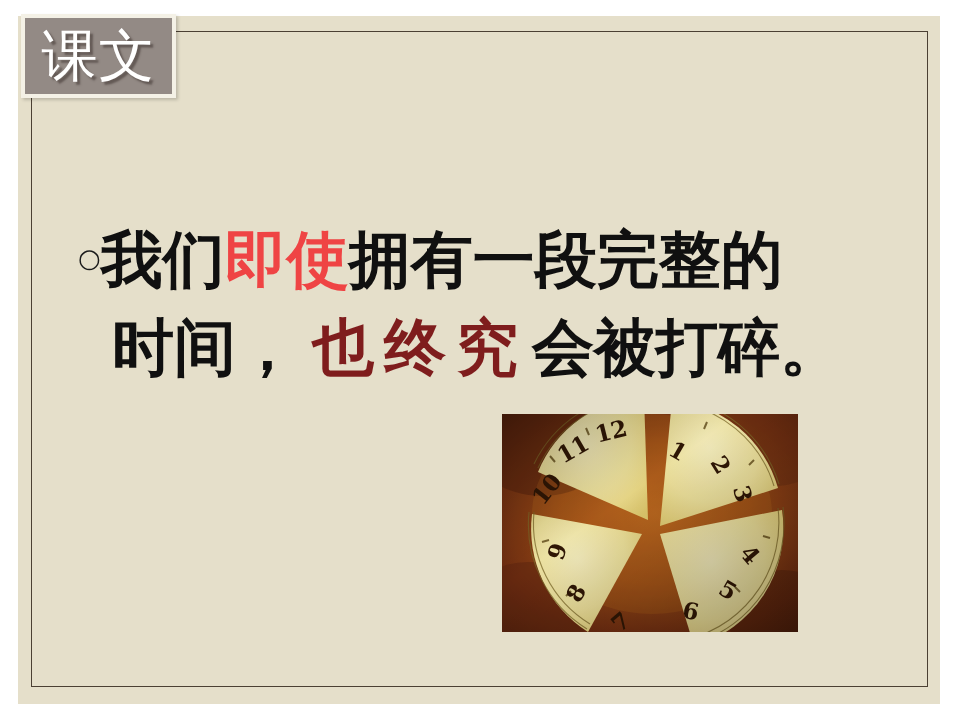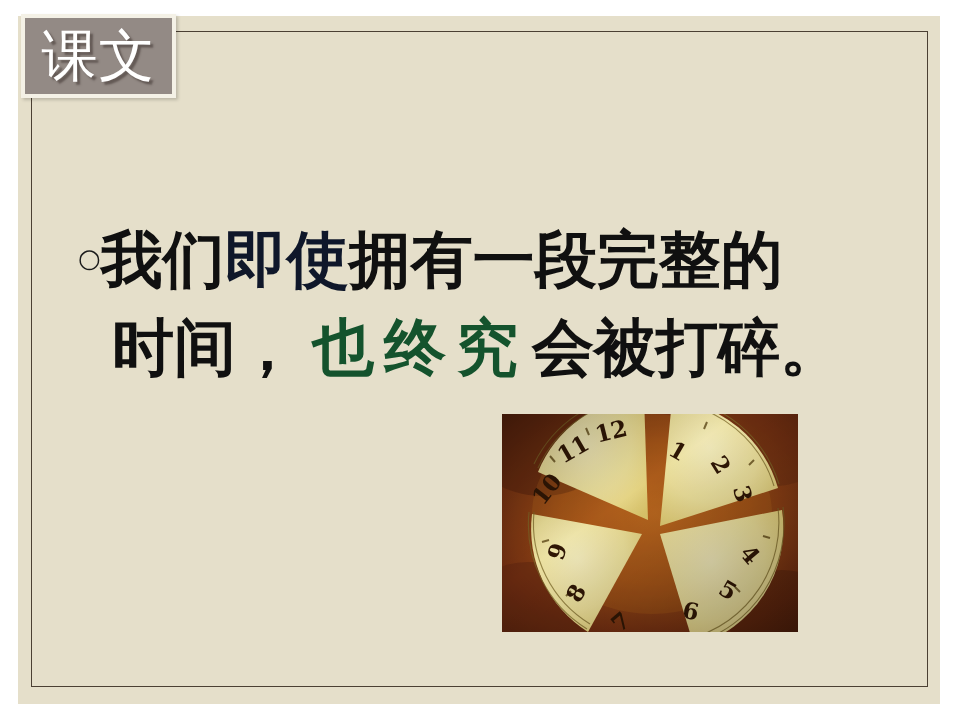--- a/index.html
+++ b/index.html
@@ -89,24 +89,24 @@
   #line-2 { padding-left: 34px; }
 
   .bullet-mark {
     font-size: 26px;
     vertical-align: 14px;
     color: #1a1a1a;
     font-weight: 400;
     font-family: "DejaVu Sans", sans-serif;
   }
   .accent {
-    color: #0f172a;
+    color: #ef4444;
   }
   .accent-spaced {
-    color: #14532d;
+    color: #7f1d1d;
     letter-spacing: 10px;
     padding-left: 14px;
     padding-right: 4px;
   }
 
   
   #clock-photo {
     position: absolute;
     left: 502px;
     top: 414px;

